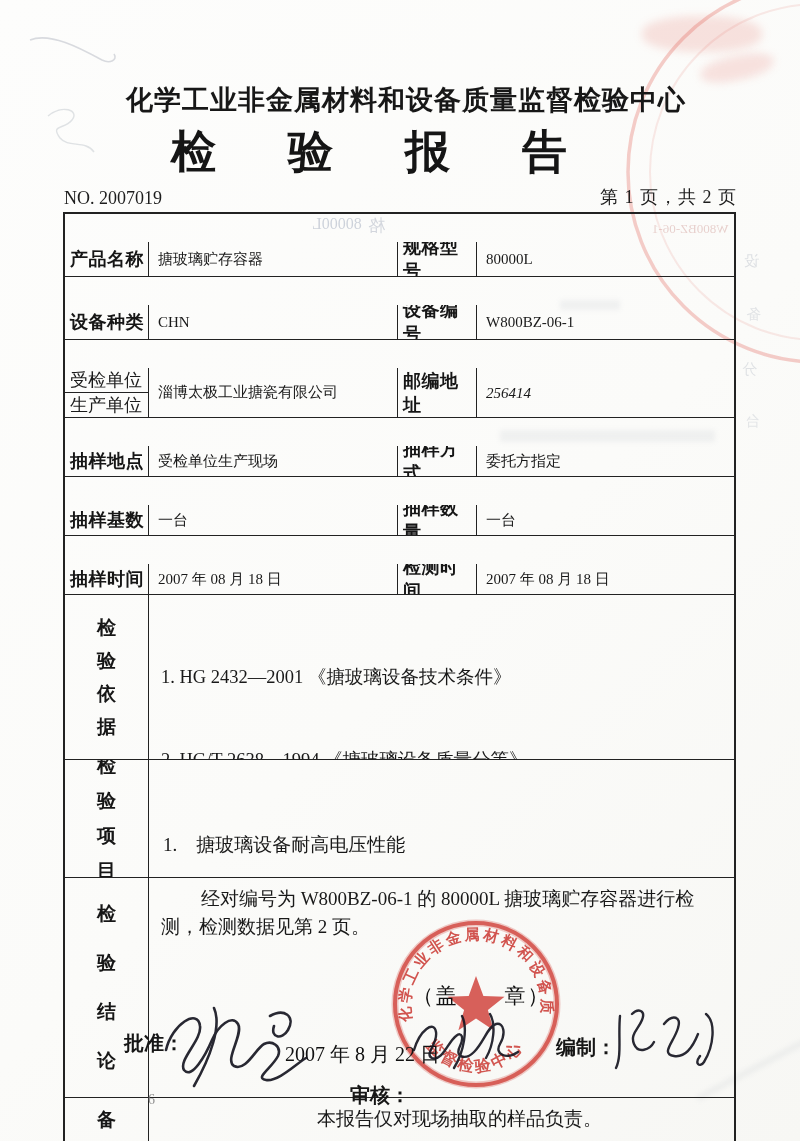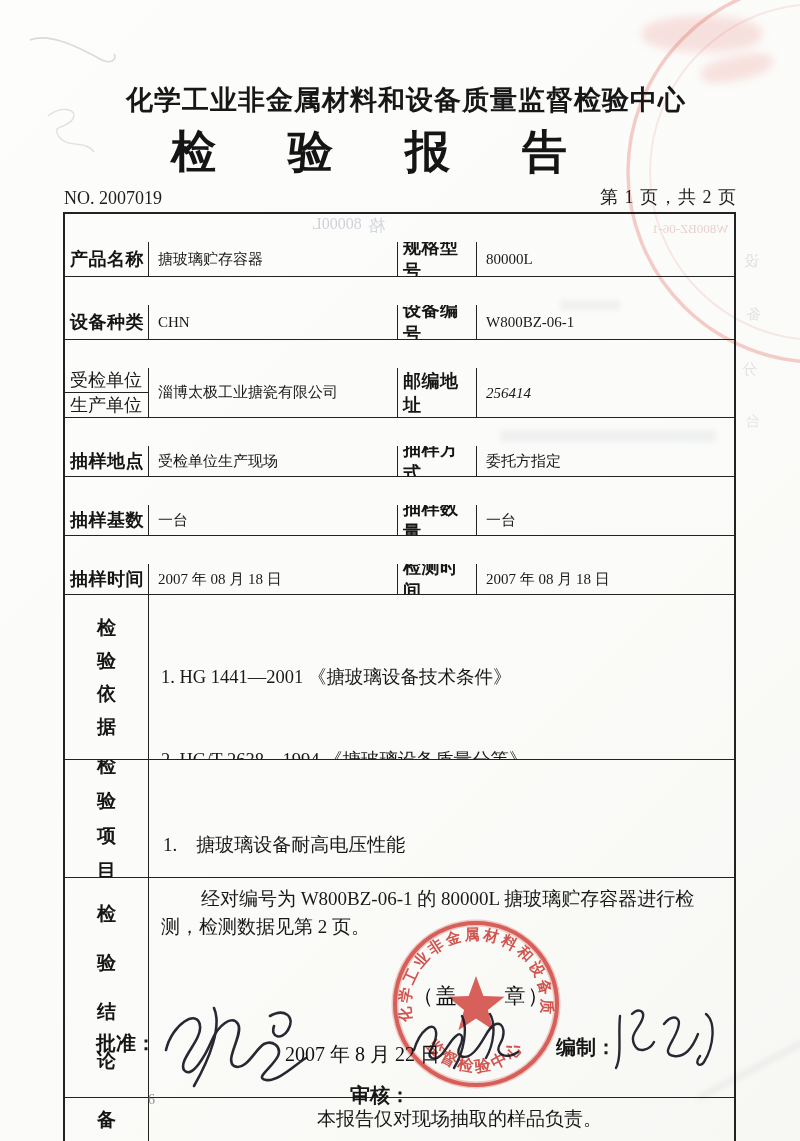--- a/index.html
+++ b/index.html
@@ -67,21 +67,21 @@
   .bg1{left:312px;top:215px;color:#8e9ab0;opacity:.42;font-size:16px;}
   .bg2{left:368px;top:214px;color:#97a0b2;opacity:.40;font-size:17px;}
   .bg3{left:652px;top:221px;color:#c98b86;opacity:.38;font-size:13px;}
   .bchar{position:absolute;transform:scaleX(-1);color:#9aa3b2;filter:blur(.6px);font-size:15px;pointer-events:none;}
   .streak{position:absolute;background:#9aa3af;opacity:.12;filter:blur(2.5px);pointer-events:none;}
   .s1{left:500px;top:430px;width:215px;height:12px;}
   .s2{left:560px;top:300px;width:60px;height:10px;}
   .s3{left:690px;top:1065px;width:130px;height:6px;transform:rotate(-28deg);}
   
   .sig-label{position:absolute;font-size:20px;font-weight:bold;color:#161616;}
-  .lb-approve{left:96px;top:1030px;}
+  .lb-approve{left:124px;top:1030px;}
   .lb-review{left:350px;top:1034px;margin-top:48px;}
   .lb-prepare{left:556px;top:1034px;}
   .sig{position:absolute;}
   .sig-a{left:152px;top:1000px;}
   .sig-b{left:404px;top:1008px;}
   .sig-c{left:608px;top:1002px;}
   .corner6{position:absolute;left:148px;top:1092px;font-size:14px;color:#777;opacity:.8;}
   .pencil{position:absolute;left:10px;top:20px;pointer-events:none;}
 </style>
 </head>
@@ -170,21 +170,21 @@
 
     <div class="srow hbasis">
       <div class="cell vlabel tight">
         <span>检</span>
         <span>验</span>
         <span>依</span>
         <span>据</span>
       </div>
       <div class="cell last sbody">
         <div class="basis-list">
-          <div>1. HG 1441—2001 《搪玻璃设备技术条件》</div>
+          <div>1. HG 2432—2001 《搪玻璃设备技术条件》</div>
           <div>2. HG/T 2638—1994 《搪玻璃设备质量分等》</div>
           
           
           
         </div>
       </div>
     </div>
 
     <div class="srow hitems">
       <div class="cell vlabel mid">

